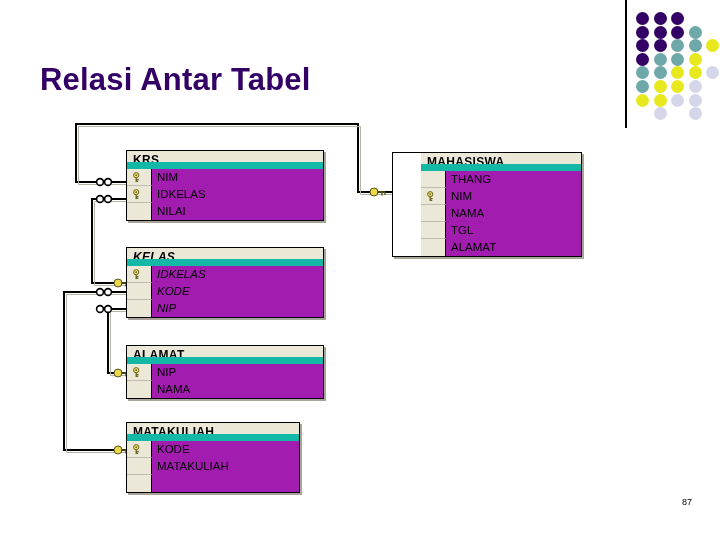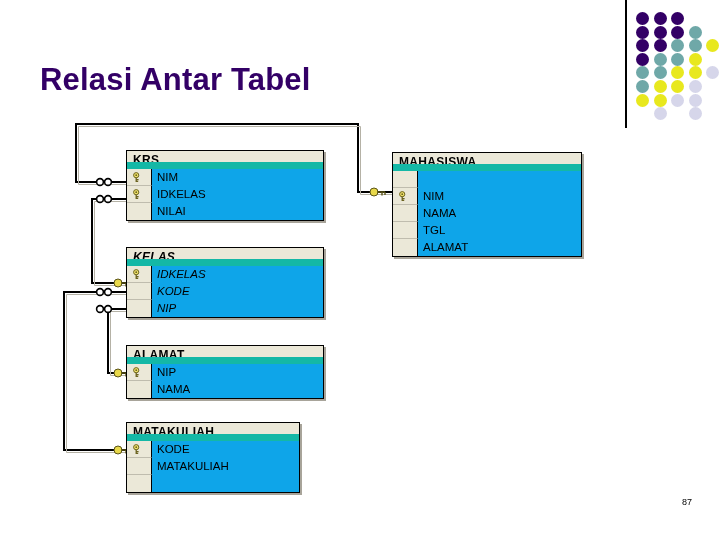--- a/index.html
+++ b/index.html
@@ -84,21 +84,21 @@
     padding-left: 6px;
     font-size: 12px;
     font-weight: bold;
     color: #000000;
     letter-spacing: 0.3px;
     box-sizing: border-box;
     white-space: nowrap;
     overflow: hidden;
   }
   .entity-fields {
-    background: #0ea5e9;
+    background: #a21caf;
   }
   .field-row {
     display: flex;
     align-items: stretch;
     height: 17px;
   }
   .field-key {
     width: 25px;
     min-width: 25px;
     background: #ebe8d8;
@@ -262,25 +262,26 @@
               </svg>
             </div>
             <div class="field-name">IDKELAS</div>
           </div>
           <div class="field-row">
             <div class="field-key"></div>
             <div class="field-name">NILAI</div>
           </div>
         </div>
       </div>
-      <div class="entity" style="left: 392px; top: 152px; width: 190px;">
+      <div class="entity" style="left: 392px; top: 152px; width: 190px; padding-left: 28px;">
         <div class="entity-title">MAHASISWA</div>
         <div class="entity-fields">
           <div class="field-row">
             <div class="field-key"></div>
+            <div class="field-name">THANG</div>
           </div>
           <div class="field-row">
             <div class="field-key">
               <svg class="key-icon" viewBox="0 0 13 11">
                 <circle cx="3.2" cy="3.2" r="2.6" fill="#f0e26a" stroke="#6b6320" stroke-width="1"></circle>
                 <circle cx="3.2" cy="3.2" r="0.9" fill="#6b6320"></circle>
                 <path d="M 3.2 5.6 L 3.2 10 M 3.2 7.6 L 5.6 7.6 M 3.2 9.4 L 5.2 9.4" stroke="#6b6320" stroke-width="1.3" fill="none"></path>
               </svg>
             </div>
             <div class="field-name">NIM</div>

